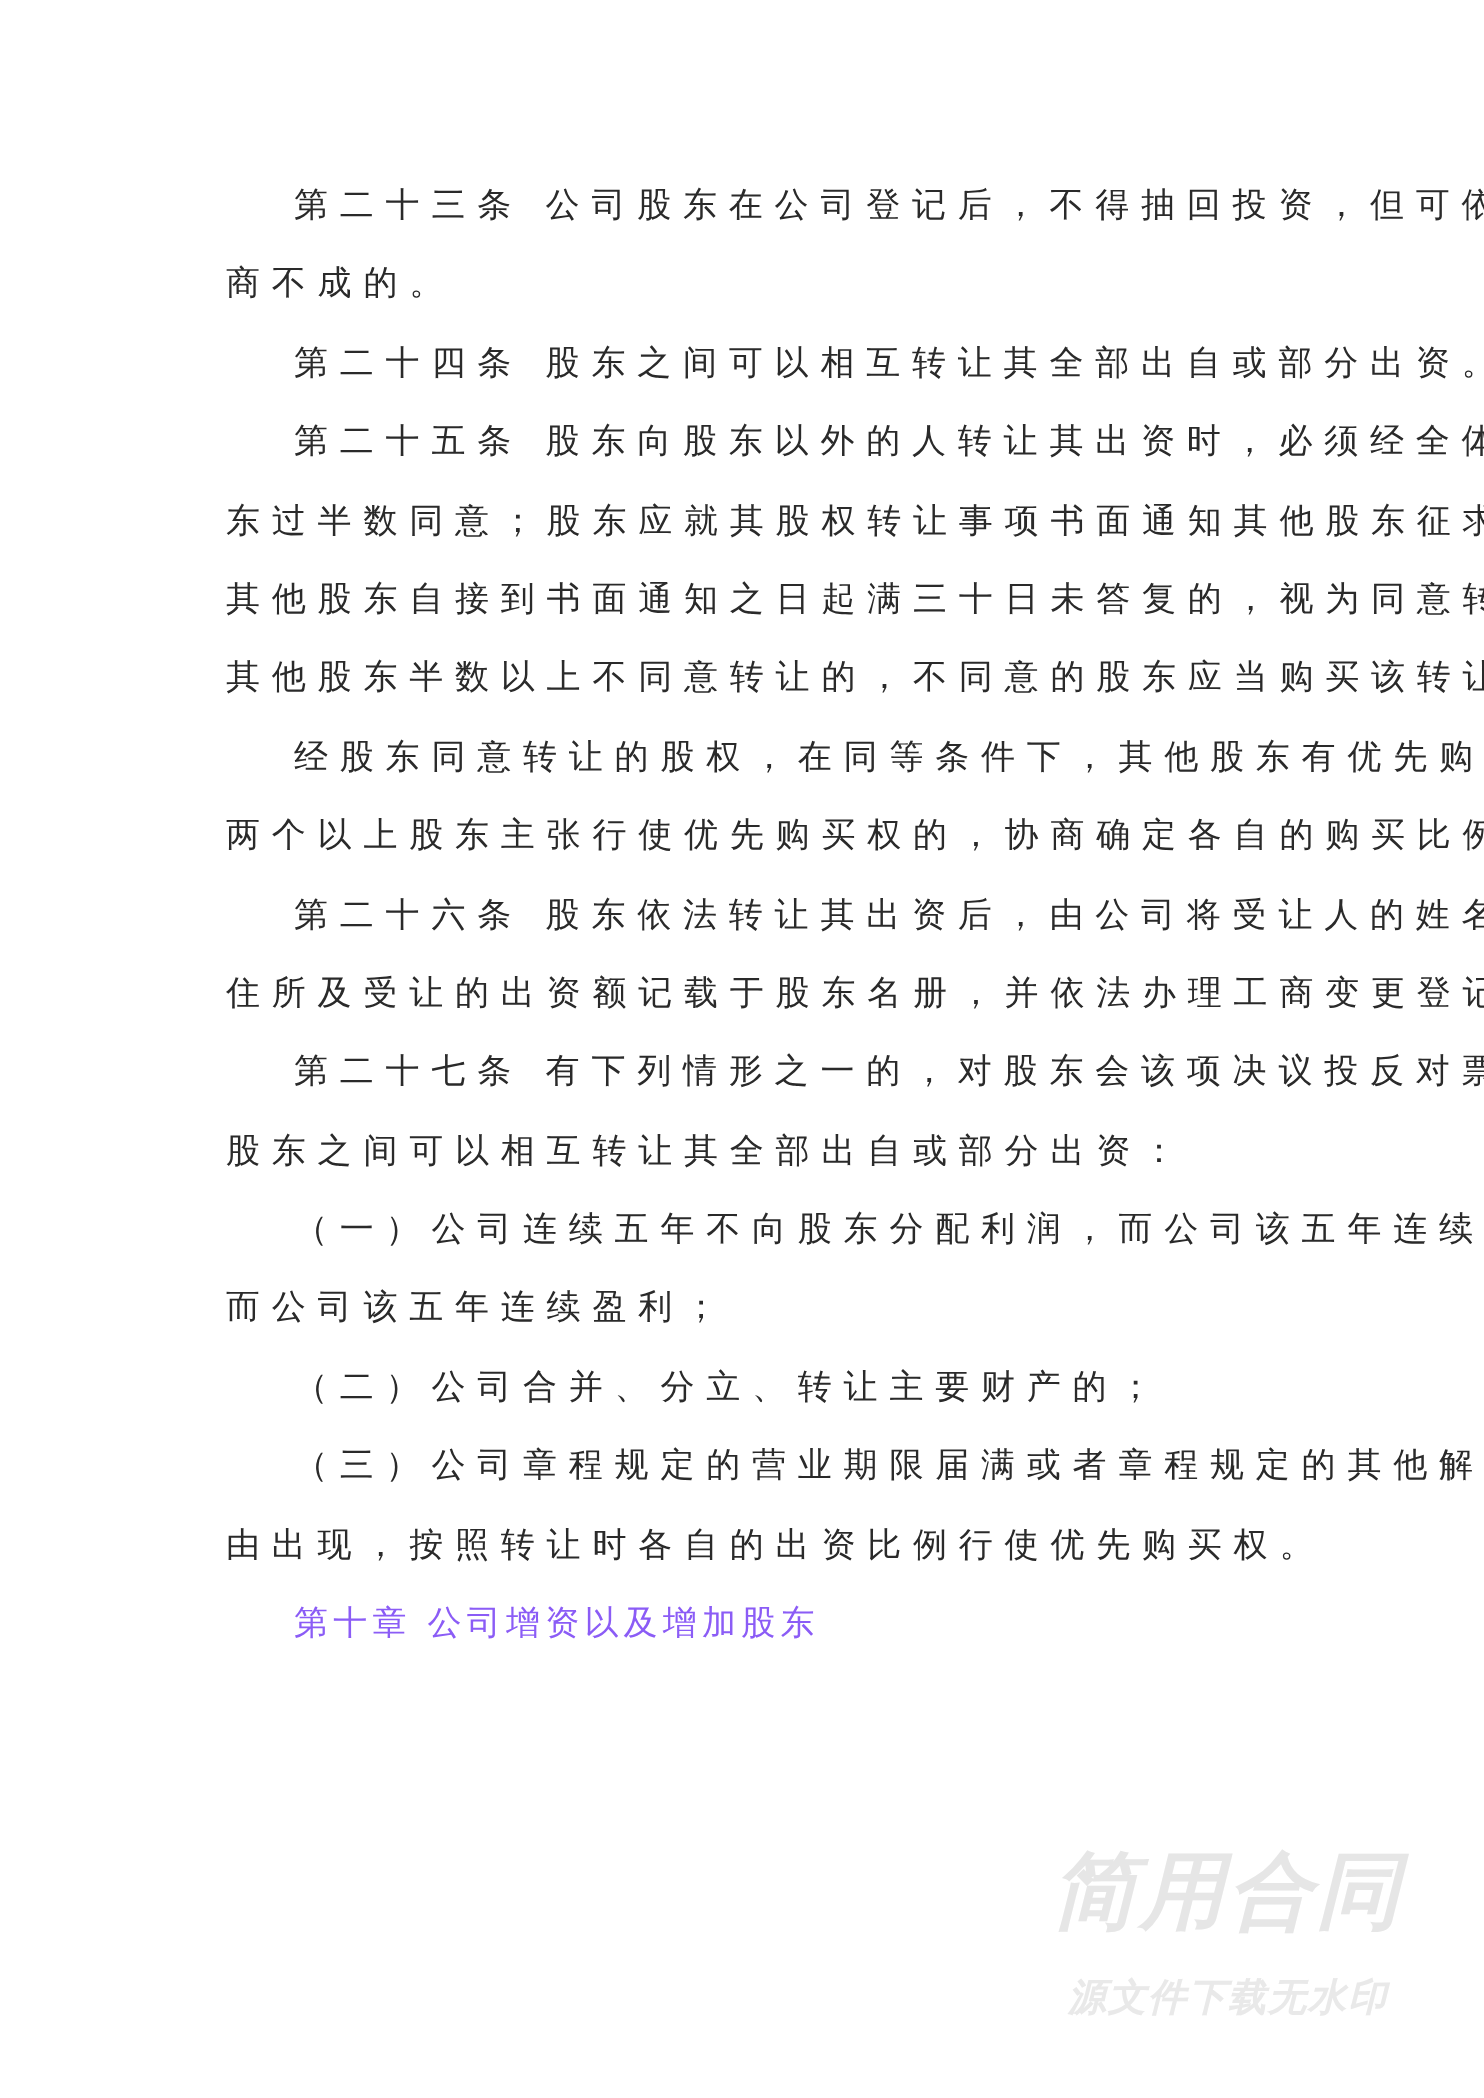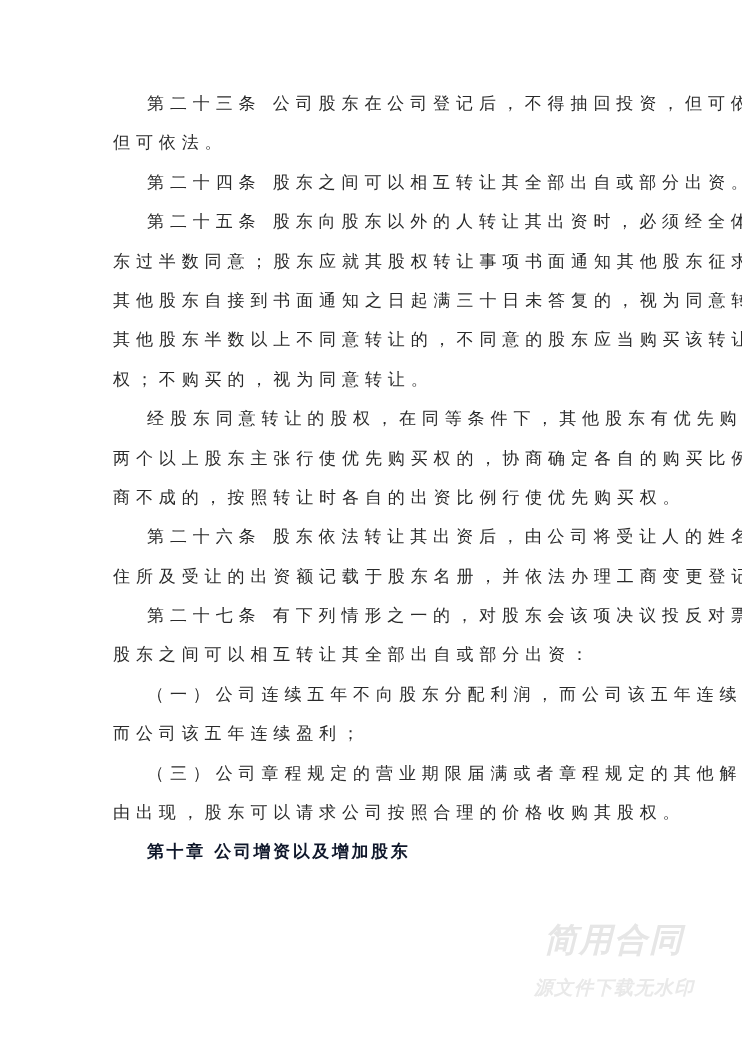--- a/index.html
+++ b/index.html
@@ -5,55 +5,54 @@
   html, body { margin: 0; padding: 0; background: #ffffff; }
   body { width: 742px; height: 1049px; position: relative; overflow: hidden; }
   .page { position: absolute; left: 0; top: 0; width: 742px; height: 1049px; background: #ffffff; }
   .content { position: absolute; left: 113px; top: 84px; width: 520px; }
   .line {
     display: block; height: 39.4px; line-height: 39.4px; white-space: nowrap;
     font-family: "DejaVu Serif", "Liberation Serif", serif;
     font-size: 17px; color: #2a2a2a; letter-spacing: 5.9px;
   }
   .indent { padding-left: 34px; }
-  .heading { font-weight: bold; color: #0f172a; letter-spacing: 2.6px; }
+  .heading { font-weight: normal; color: #8b5cf6; letter-spacing: 2.6px; }
   .watermark { position: absolute; left: 514px; top: 918px; width: 200px; text-align: center; }
   .wm-title {
     display: block; font-family: "DejaVu Sans", "Liberation Sans", sans-serif;
-    font-size: 33px; font-weight: bold; font-style: italic; color: #e6e6e6; letter-spacing: 2px;
+    font-size: 42px; font-weight: bold; font-style: italic; color: #e6e6e6; letter-spacing: 2px;
   }
   .wm-sub {
     display: block; margin-top: 12px; font-family: "DejaVu Sans", "Liberation Sans", sans-serif;
     font-size: 19px; font-weight: bold; font-style: italic; color: #e9e9e9; letter-spacing: 1px;
   }
 </style>
 </head>
 <body>
 
 <div class="page">
   <div class="content">
     <span class="line indent">第二十三条 公司股东在公司登记后，不得抽回投资，但可依法</span>
-    <span class="line">但可依法。</span>
+    <span class="line">商不成的。</span>
     <span class="line indent">第二十四条 股东之间可以相互转让其全部出自或部分出资。</span>
     <span class="line indent">第二十五条 股东向股东以外的人转让其出资时，必须经全体股</span>
     <span class="line">东过半数同意；股东应就其股权转让事项书面通知其他股东征求同意，</span>
     <span class="line">其他股东自接到书面通知之日起满三十日未答复的，视为同意转让。</span>
     <span class="line">其他股东半数以上不同意转让的，不同意的股东应当购买该转让的股</span>
-    <span class="line">权；不购买的，视为同意转让。</span>
     <span class="line indent">经股东同意转让的股权，在同等条件下，其他股东有优先购买权。</span>
     <span class="line">两个以上股东主张行使优先购买权的，协商确定各自的购买比例；协</span>
-    <span class="line">商不成的，按照转让时各自的出资比例行使优先购买权。</span>
     <span class="line indent">第二十六条 股东依法转让其出资后，由公司将受让人的姓名、</span>
     <span class="line">住所及受让的出资额记载于股东名册，并依法办理工商变更登记或备</span>
     <span class="line indent">第二十七条 有下列情形之一的，对股东会该项决议投反对票的</span>
     <span class="line">股东之间可以相互转让其全部出自或部分出资：</span>
     <span class="line indent">（一）公司连续五年不向股东分配利润，而公司该五年连续盈利</span>
     <span class="line">而公司该五年连续盈利；</span>
+    <span class="line indent">（二）公司合并、分立、转让主要财产的；</span>
     <span class="line indent">（三）公司章程规定的营业期限届满或者章程规定的其他解散事</span>
-    <span class="line">由出现，股东可以请求公司按照合理的价格收购其股权。</span>
+    <span class="line">由出现，按照转让时各自的出资比例行使优先购买权。</span>
     <span class="line indent heading">第十章 公司增资以及增加股东</span>
   </div>
 
   <div class="watermark">
     <span class="wm-title">简用合同</span>
     <span class="wm-sub">源文件下载无水印</span>
   </div>
 </div>
 
 </body></html>

